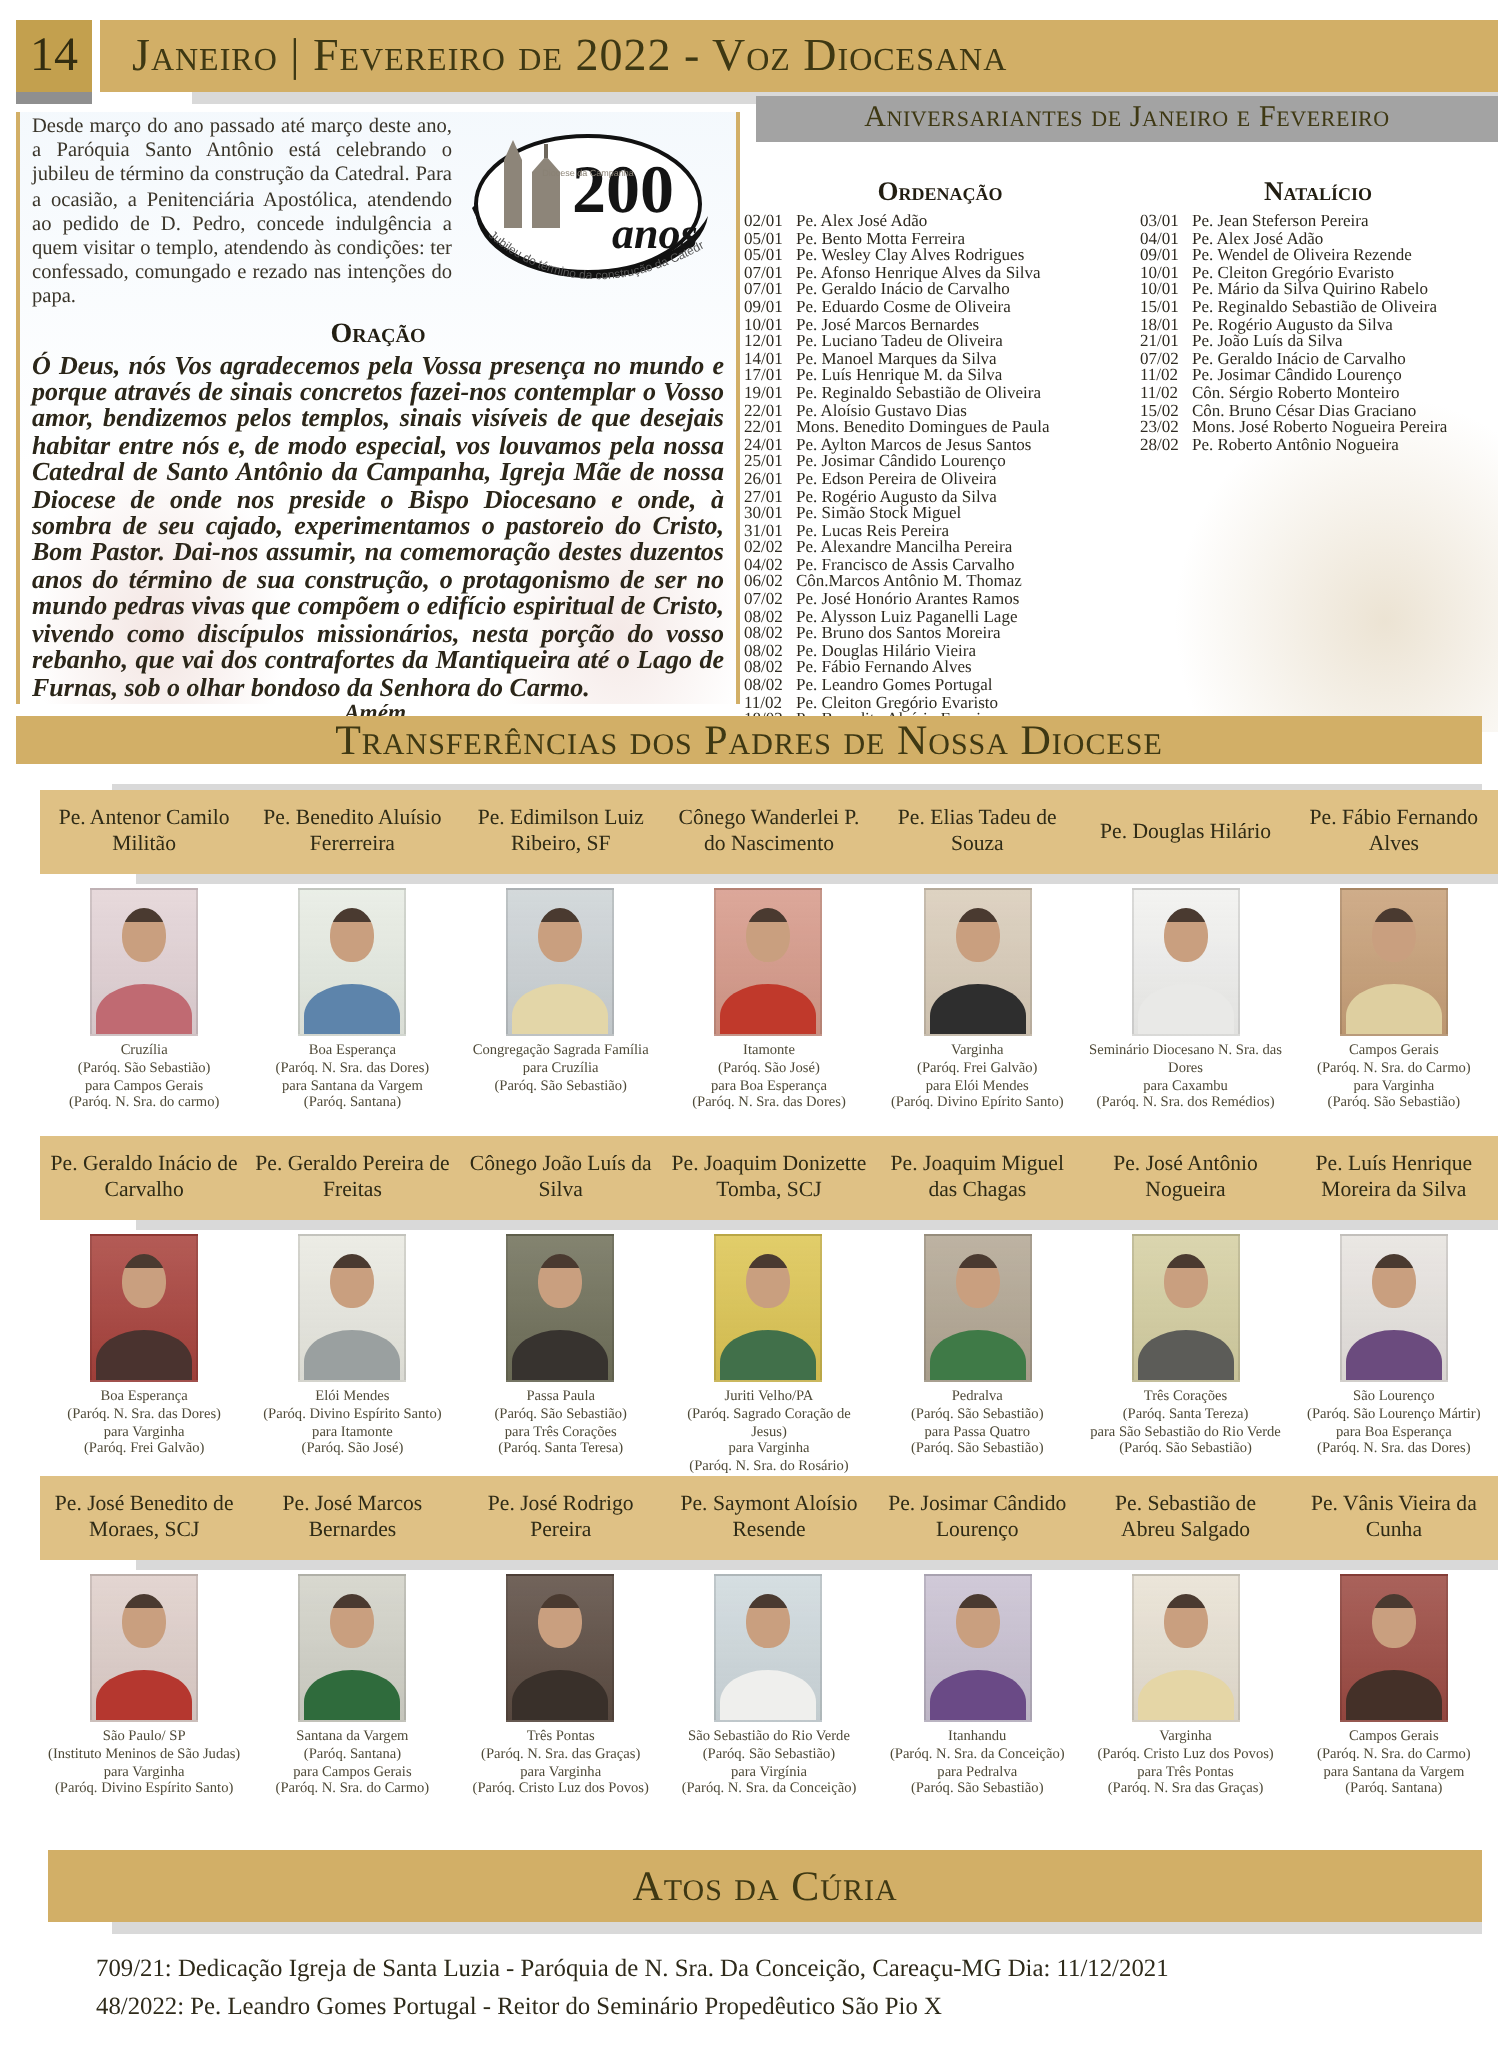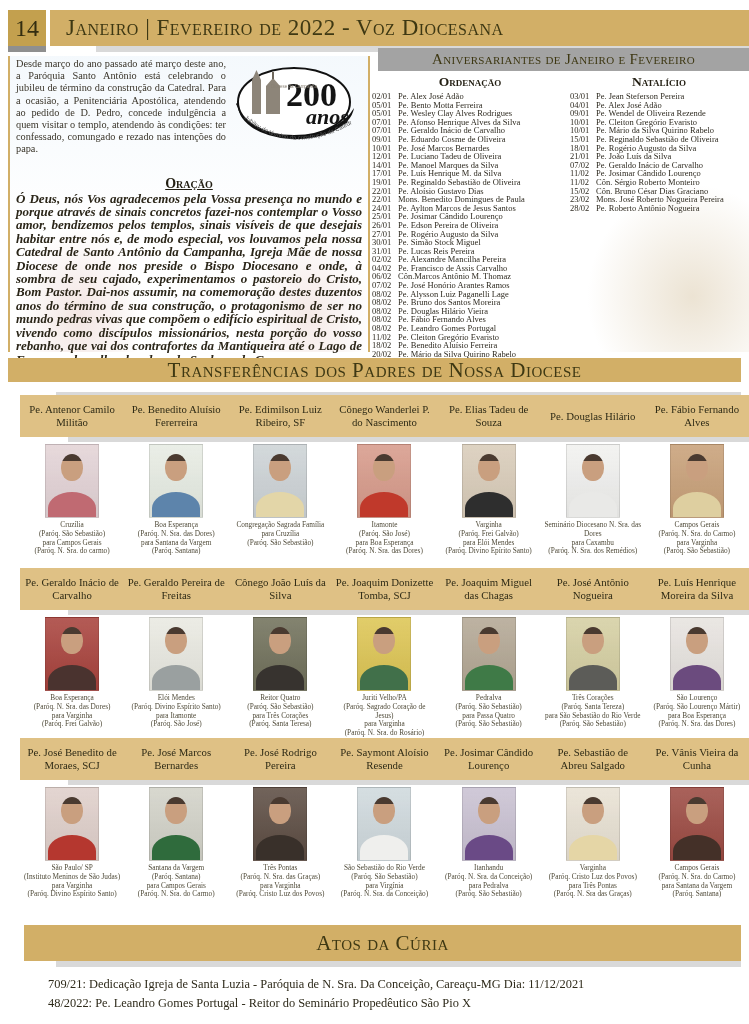--- a/index.html
+++ b/index.html
@@ -18,29 +18,29 @@
             border-left:2px solid #d2af67;border-right:2px solid #d2af67;
             padding:2px 6px 0 6px;box-sizing:border-box;
             background:
              radial-gradient(90px 130px at 70px 260px, rgba(214,168,158,.30), transparent 70%),
              radial-gradient(90px 130px at 300px 260px, rgba(214,168,158,.25), transparent 70%),
              linear-gradient(rgba(219,234,247,.30), rgba(255,255,255,0) 60%);}
   .intro-row{display:flex;gap:4px;}
   .intro-par{flex:1;font-size:10.3px;line-height:12.2px;text-align:justify;color:#3a352a;}
   .logo-box{width:132px;height:96px;flex:0 0 auto;}
   .oracao-title{text-align:center;font-weight:bold;font-variant:small-caps;font-size:14px;
-                margin-top:20px;color:#221e12;text-decoration:underline;}
+                margin-top:4px;color:#221e12;}
   .oracao-text{font-style:italic;font-weight:bold;font-size:13px;line-height:13.4px;
                text-align:justify;color:#2b2619;}
   .amen{text-align:center;font-style:italic;font-weight:bold;font-size:11.6px;color:#2b2619;}
   
   .aniv-bar{position:absolute;left:378px;top:48px;right:0;height:23px;background:#a3a3a3;
             display:flex;align-items:center;justify-content:center;}
   .aniv-title{font-variant:small-caps;font-size:15px;color:#3e3813;letter-spacing:.3px;}
-  .aniv-body{position:absolute;left:372px;top:74px;right:0;height:278px;
+  .aniv-body{position:absolute;left:372px;top:88px;right:0;height:278px;
              background:radial-gradient(150px 160px at 85% 80%, rgba(205,182,140,.38), transparent 70%);}
   .col-title{font-weight:bold;font-variant:small-caps;font-size:13.5px;text-align:center;
              color:#221e12;margin-bottom:2px;}
   .ord-col{position:absolute;left:0;top:0;width:196px;}
   .nat-col{position:absolute;left:198px;top:0;width:178px;}
   .entry{display:flex;gap:4px;font-size:8.5px;line-height:8.6px;white-space:nowrap;color:#2e2a20;}
   .entry .date{flex:0 0 22px;}
   
   .trans-bar{position:absolute;left:8px;top:358px;right:8px;height:24px;background:#d2af67;
              display:flex;align-items:center;justify-content:center;}
@@ -472,21 +472,21 @@
             <div class="cap-line">para Varginha</div>
             <div class="cap-line">(Paróq. Frei Galvão)</div>
           </div>
           <div class="caption-cell">
             <div class="cap-line">Elói Mendes</div>
             <div class="cap-line">(Paróq. Divino Espírito Santo)</div>
             <div class="cap-line">para Itamonte</div>
             <div class="cap-line">(Paróq. São José)</div>
           </div>
           <div class="caption-cell">
-            <div class="cap-line">Reitor Quatro</div>
+            <div class="cap-line">Passa Paula</div>
             <div class="cap-line">(Paróq. São Sebastião)</div>
             <div class="cap-line">para Três Corações</div>
             <div class="cap-line">(Paróq. Santa Teresa)</div>
           </div>
           <div class="caption-cell">
             <div class="cap-line">Juriti Velho/PA</div>
             <div class="cap-line">(Paróq. Sagrado Coração de Jesus)</div>
             <div class="cap-line">para Varginha</div>
             <div class="cap-line">(Paróq. N. Sra. do Rosário)</div>
           </div>

